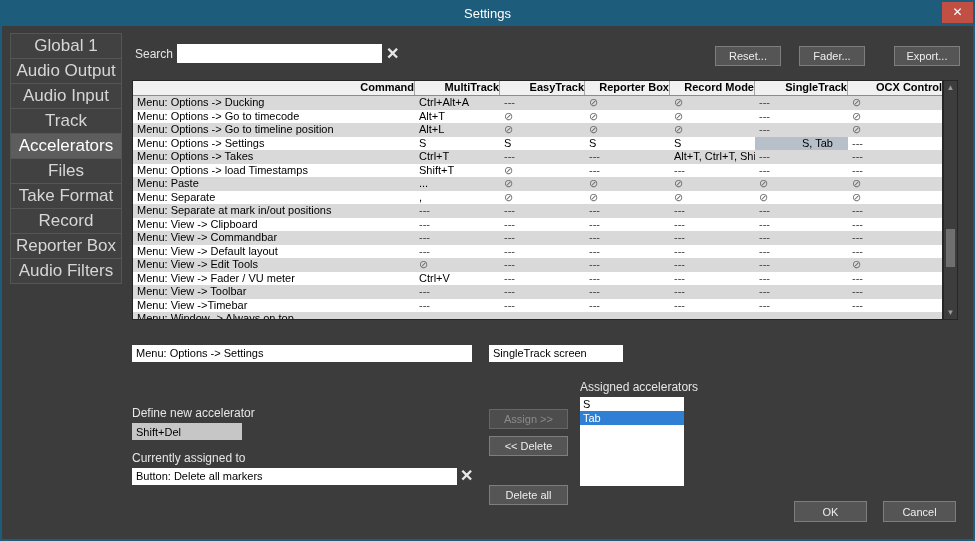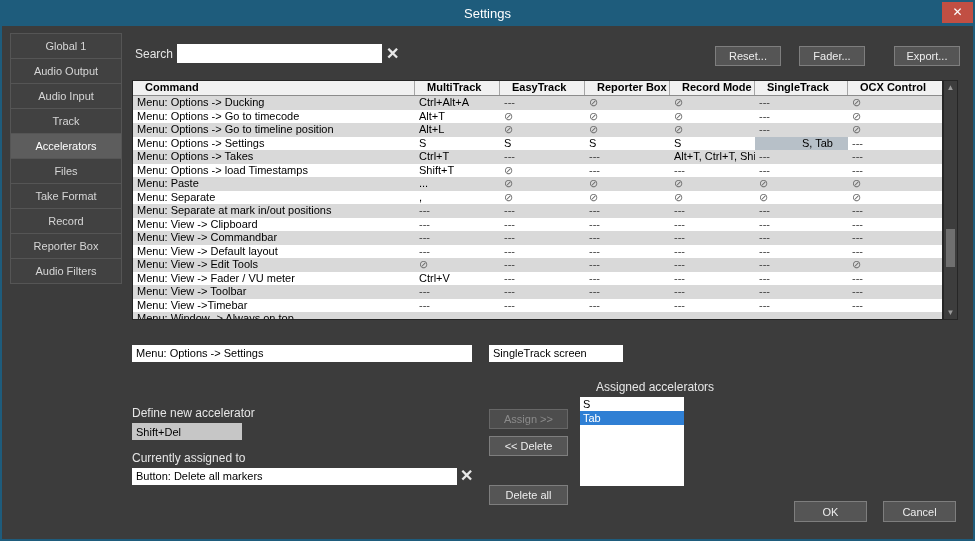--- a/index.html
+++ b/index.html
@@ -3,35 +3,35 @@
 <meta charset="utf-8">
 <style>
   html,body{margin:0;padding:0;background:#222;}
   .window{position:relative;width:975px;height:541px;background:#3c3c3c;
     font-family:"Liberation Sans",sans-serif;border:2px solid #1e5c7c;box-sizing:border-box;overflow:hidden;}
   .titlebar{position:absolute;top:0;left:0;width:100%;height:24px;background:#1e5c7c;
     color:#fff;font-size:13px;text-align:center;line-height:24px;}
   .close-btn{position:absolute;top:0;right:0;width:31px;height:21px;background:#c14f43;
     color:#fff;font-size:12px;text-align:center;line-height:21px;cursor:pointer;}
   .sidebar{position:absolute;left:8px;top:32px;width:112px;}
-  .side-item{height:24px;line-height:24px;text-align:center;color:#d6d6d6;font-size:11px;
+  .side-item{height:24px;line-height:24px;text-align:center;color:#d6d6d6;font-size:17px;
     background:#414141;border:1px solid #555;margin-top:-1px;cursor:pointer;overflow:hidden;white-space:nowrap;}
   .side-item.selected{background:#5d5d5d;color:#fff;}
   .lbl{position:absolute;color:#e6e6e6;font-size:12px;white-space:nowrap;}
   .search-input{position:absolute;left:175px;top:42px;width:205px;height:19px;background:#fff;
     border:none;font-size:11px;padding:0 4px;box-sizing:border-box;font-family:inherit;}
   .clear-x{position:absolute;color:#e8e8e8;font-size:16px;font-weight:bold;cursor:pointer;line-height:18px;}
   .btn{position:absolute;background:#555;border:1px solid #7e7e7e;color:#eee;font-size:11px;
     text-align:center;box-sizing:border-box;cursor:pointer;padding:0;font-family:inherit;}
   .btn.disabled{background:#4d4d4d;color:#8b8b8b;border-color:#676767;cursor:default;}
   .table-wrap{position:absolute;left:130px;top:78px;width:811px;height:240px;background:#fff;
     overflow:hidden;border:1px solid #262626;box-sizing:border-box;}
   .thead{display:flex;height:15px;background:#f1f1f1;border-bottom:1px solid #8c8c8c;box-sizing:border-box;}
   .th{font-size:11px;font-weight:bold;color:#000;padding-left:12px;border-right:1px solid #a6a6a6;
-    box-sizing:border-box;line-height:13px;overflow:hidden;white-space:nowrap;flex:none;}
+    box-sizing:border-box;line-height:13px;overflow:hidden;white-space:nowrap;flex:none;text-align:right;}
   .tr{display:flex;height:13.5px;background:#fff;}
   .tr.alt{background:#d9d9d9;}
   .td{font-size:11px;color:#000;line-height:13.5px;padding-left:4px;box-sizing:border-box;
     overflow:hidden;white-space:nowrap;flex:none;}
   .td.dash{color:#3f3f3f;}
   .td.sym{color:#6b6b6b;}
   .td.sel{background:#b7c0c8;padding-left:47px;}
   .th:nth-child(1),.td:nth-child(1){width:282px;}
   .th:nth-child(2),.td:nth-child(2){width:85px;}
   .th:nth-child(3),.td:nth-child(3){width:85px;}
@@ -256,21 +256,21 @@
 
   <div class="vscroll">
     <div class="vs-arrow vs-up">▲</div>
     <div class="vs-thumb"></div>
     <div class="vs-arrow vs-down">▼</div>
   </div>
 
   <div class="ro-field" style="left:130px;top:343px;width:340px;">Menu: Options -&gt; Settings</div>
   <div class="ro-field" style="left:487px;top:343px;width:134px;">SingleTrack screen</div>
 
-  <div class="lbl" style="left:578px;top:378px;margin-left:16px;">Assigned accelerators</div>
+  <div class="lbl" style="left:578px;top:378px;">Assigned accelerators</div>
   <div class="listbox">
       <div class="lb-item">S</div>
       <div class="lb-item selected">Tab</div>
     </div>
 
   <div class="lbl" style="left:130px;top:404px;">Define new accelerator</div>
   <input class="define-input" type="text" value="Shift+Del" style="">
 
   <button class="btn disabled" style="left:487px;top:407px;width:79px;height:20px;">Assign &gt;&gt;</button>
   <button class="btn" style="left:487px;top:434px;width:79px;height:20px;">&lt;&lt; Delete</button>

